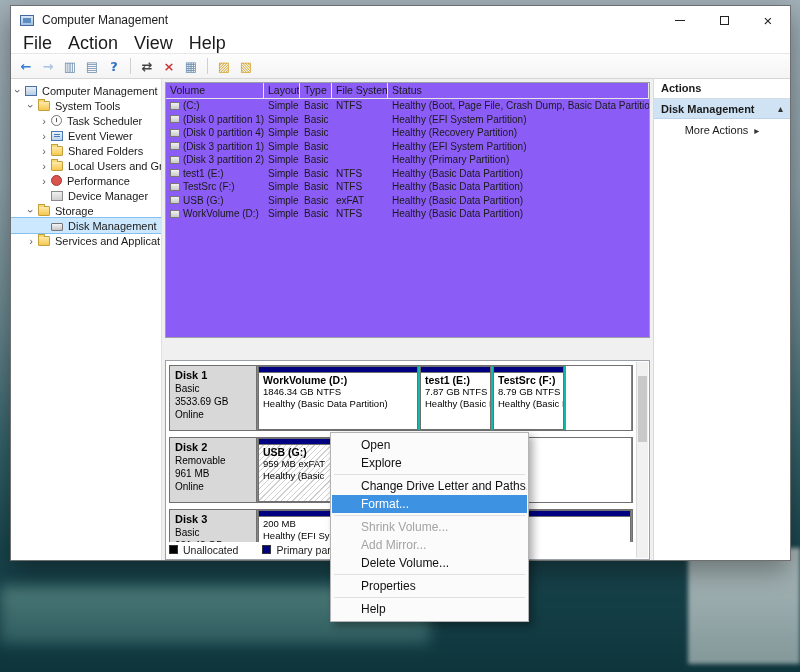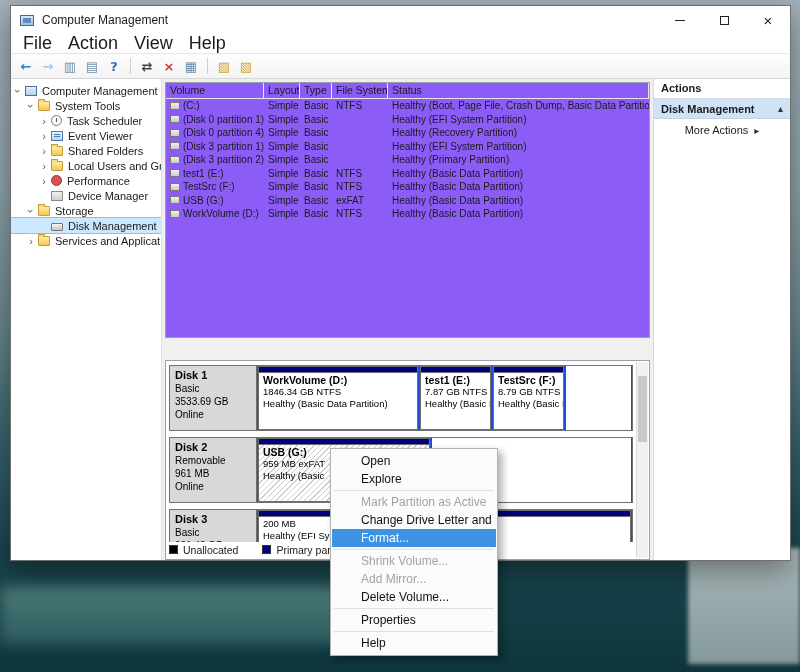--- a/index.html
+++ b/index.html
@@ -61,21 +61,21 @@
 
   .vol-list { height:256px; background:#8b5cf6; border:1px solid #9aa0a6; margin-bottom:22px; overflow:hidden; flex:none; }
   .vol-header { display:grid; grid-template-columns:98px 36px 32px 56px 1fr; height:16px; font-size:10.5px; color:#1a1a1a; border-bottom:1px solid #e5e5e5; }
   .vh { padding:1px 4px; border-right:1px solid #e5e5e5; white-space:nowrap; overflow:hidden; }
   .vol-row { display:grid; grid-template-columns:98px 36px 32px 56px 1fr; height:13.5px; line-height:13px; font-size:10px; color:#1a1a1a; }
   .vc { padding:0 4px; white-space:nowrap; overflow:hidden; display:flex; align-items:center; }
   .vico { width:10px; height:8px; background:linear-gradient(#f2f2f2,#c9c9c9); border:1px solid #777; margin-right:3px; flex:none; }
 
   .graph-pane { flex:1; background:#fff; border:1px solid #9aa0a6; position:relative; display:flex; flex-direction:column; padding:4px 16px 2px 3px; min-height:0; }
   .disk-rows { flex:1; display:flex; flex-direction:column; gap:6px; overflow:hidden; }
-  .disk-row { display:flex; height:66px; border:1px solid #707070; flex:none; background:#1d4ed8; }
+  .disk-row { display:flex; height:66px; border:1px solid #707070; flex:none; background:#14b8a6; }
   .disk-label { width:87px; background:#d8d8d8; border-right:1px solid #707070; padding:3px 5px; flex:none; overflow:hidden; }
   .dname { font-size:11px; font-weight:bold; margin-bottom:1px; white-space:nowrap; }
   .dline { font-size:10px; line-height:13px; white-space:nowrap; }
   .parts { flex:1; display:flex; gap:2px; padding:0 1px; min-width:0; }
   .part { border:1px solid #707070; overflow:hidden; background:#fff; flex:none; }
   .part.psel { background:repeating-linear-gradient(135deg,#ffffff 0px,#ffffff 3px,#cfcfcf 3px,#cfcfcf 4px); }
   .pbar { height:6px; background:var(--primary); border-bottom:1px solid #707070; }
   .ptitle { font-size:10.5px; font-weight:bold; padding:1px 4px 0 4px; white-space:nowrap; overflow:hidden; }
   .pline { font-size:9.5px; line-height:12px; padding:0 4px; white-space:nowrap; overflow:hidden; }
   .pfiller { background:#fff; }
@@ -87,21 +87,21 @@
 
   
   .actions { width:137px; background:#fff; border-left:1px solid #d9d9d9; font-size:11px; color:#1a1a1a; flex:none; }
   .actions-header { height:20px; padding:3px 7px; font-weight:bold; border-bottom:1px solid #d4dce6; }
   .dm-row { height:20px; background:#cfe3f5; display:flex; align-items:center; justify-content:space-between; padding:0 7px; font-weight:bold; border-bottom:1px solid #bcd4ea; }
   .collapse { font-size:10px; color:#333; }
   .more-row { height:22px; display:flex; align-items:center; justify-content:center; gap:6px;text-align:center; }
   .more-arrow { font-size:10px; color:#333; }
 
   
-  .ctx { position:absolute; left:330px; top:448px; width:168px; background:#fbfbfb;
+  .ctx { position:absolute; left:330px; top:432px; width:199px; background:#fbfbfb;
     border:1px solid #b3b3b3; box-shadow:4px 4px 8px rgba(0,0,0,.33); padding:3px 1px; font-size:12px; color:#111; z-index:20; }
   .ctx-item { height:18px; line-height:18px; padding-left:29px; white-space:nowrap; overflow:hidden; }
   .ctx-item.hl { background:var(--hl); color:#fff; }
   .ctx-item.dis { color:#a3a3a3; }
   .ctx-sep { height:1px; background:#e0e0e0; margin:2px 2px; }
 </style>
 </head>
 <body>
 
 <div class="wp-band"></div>
@@ -400,21 +400,20 @@
         <span class="more-arrow">▸</span>
       </div>
     </div>
   </div>
 </div>
 
 <div class="ctx">
     <div class="ctx-item">Open</div>
     <div class="ctx-item">Explore</div>
     <div class="ctx-sep"></div>
-    <div class="ctx-item dis">Mark Partition as Active</div>
     <div class="ctx-item">Change Drive Letter and Paths...</div>
     <div class="ctx-item hl">Format...</div>
     <div class="ctx-sep"></div>
     <div class="ctx-item dis">Shrink Volume...</div>
     <div class="ctx-item dis">Add Mirror...</div>
     <div class="ctx-item">Delete Volume...</div>
     <div class="ctx-sep"></div>
     <div class="ctx-item">Properties</div>
     <div class="ctx-sep"></div>
     <div class="ctx-item">Help</div>

